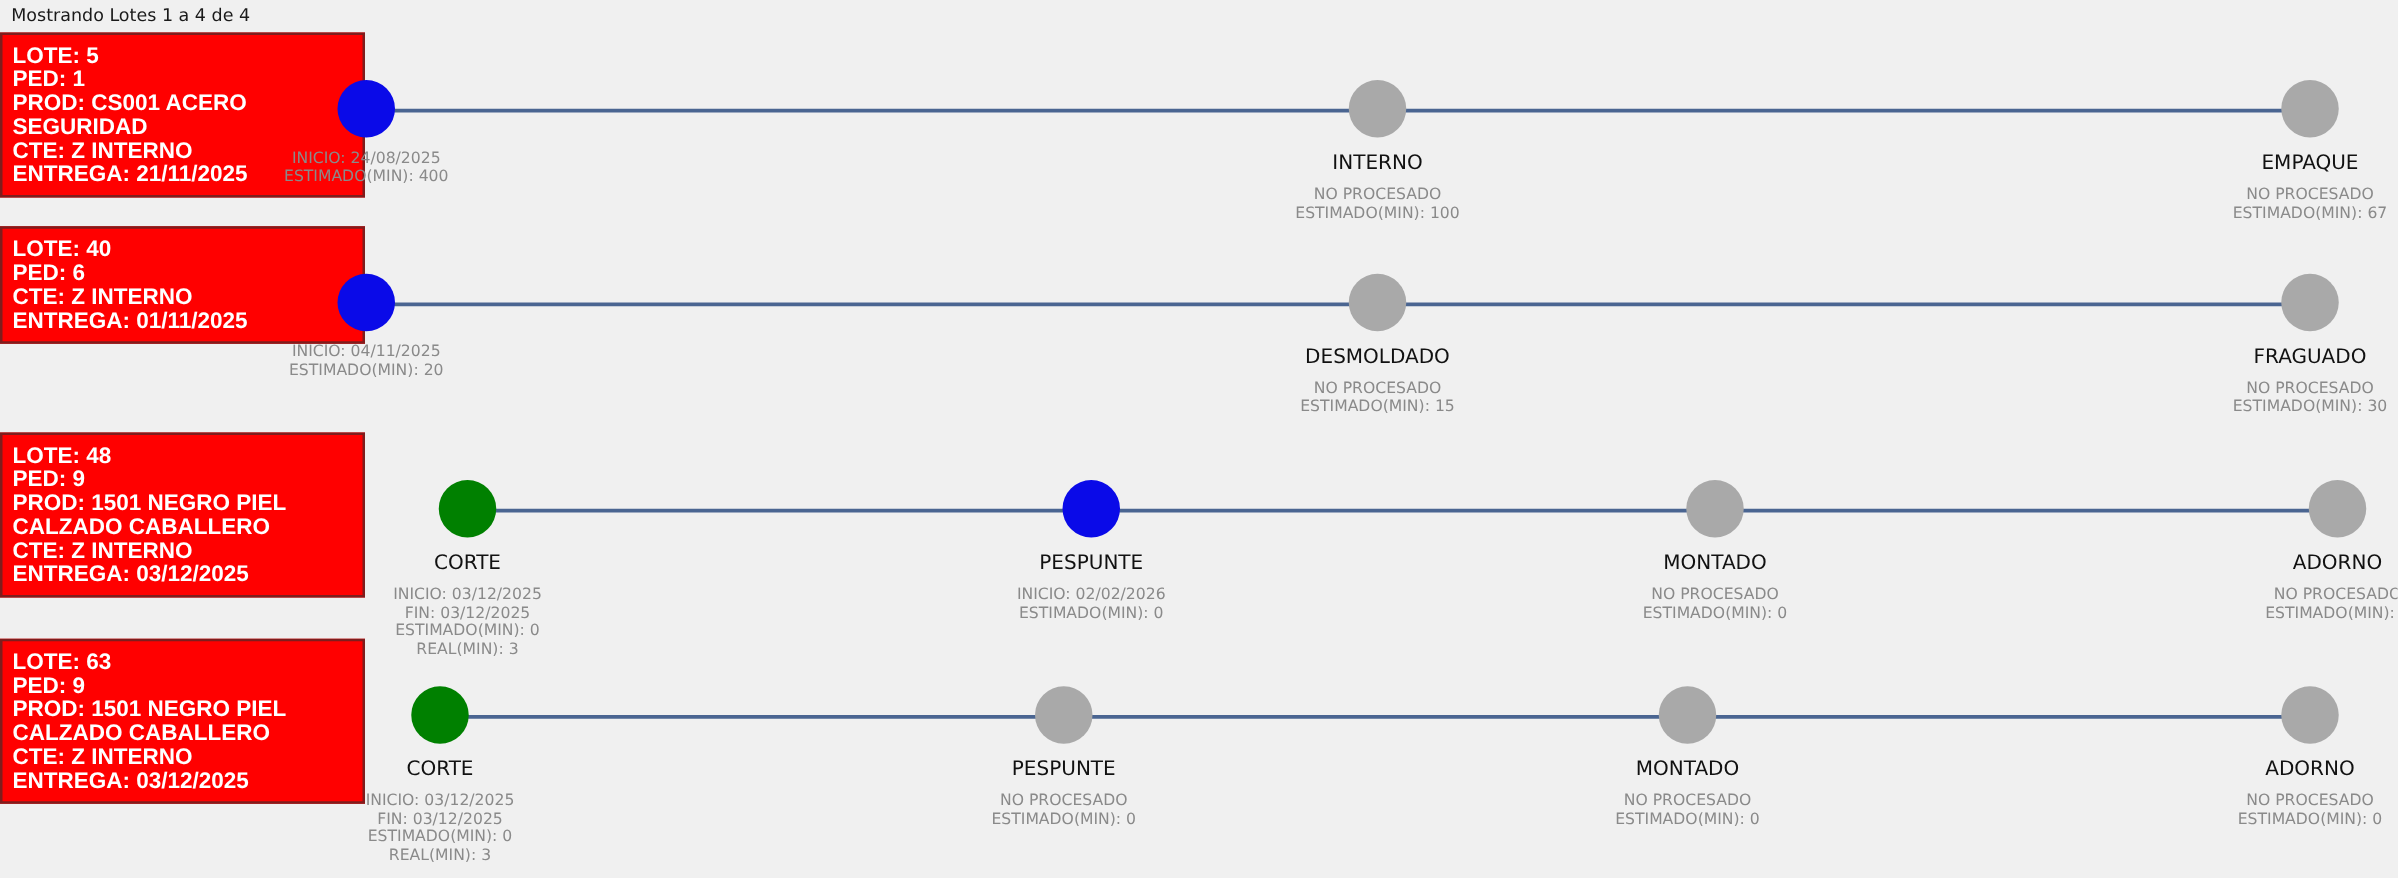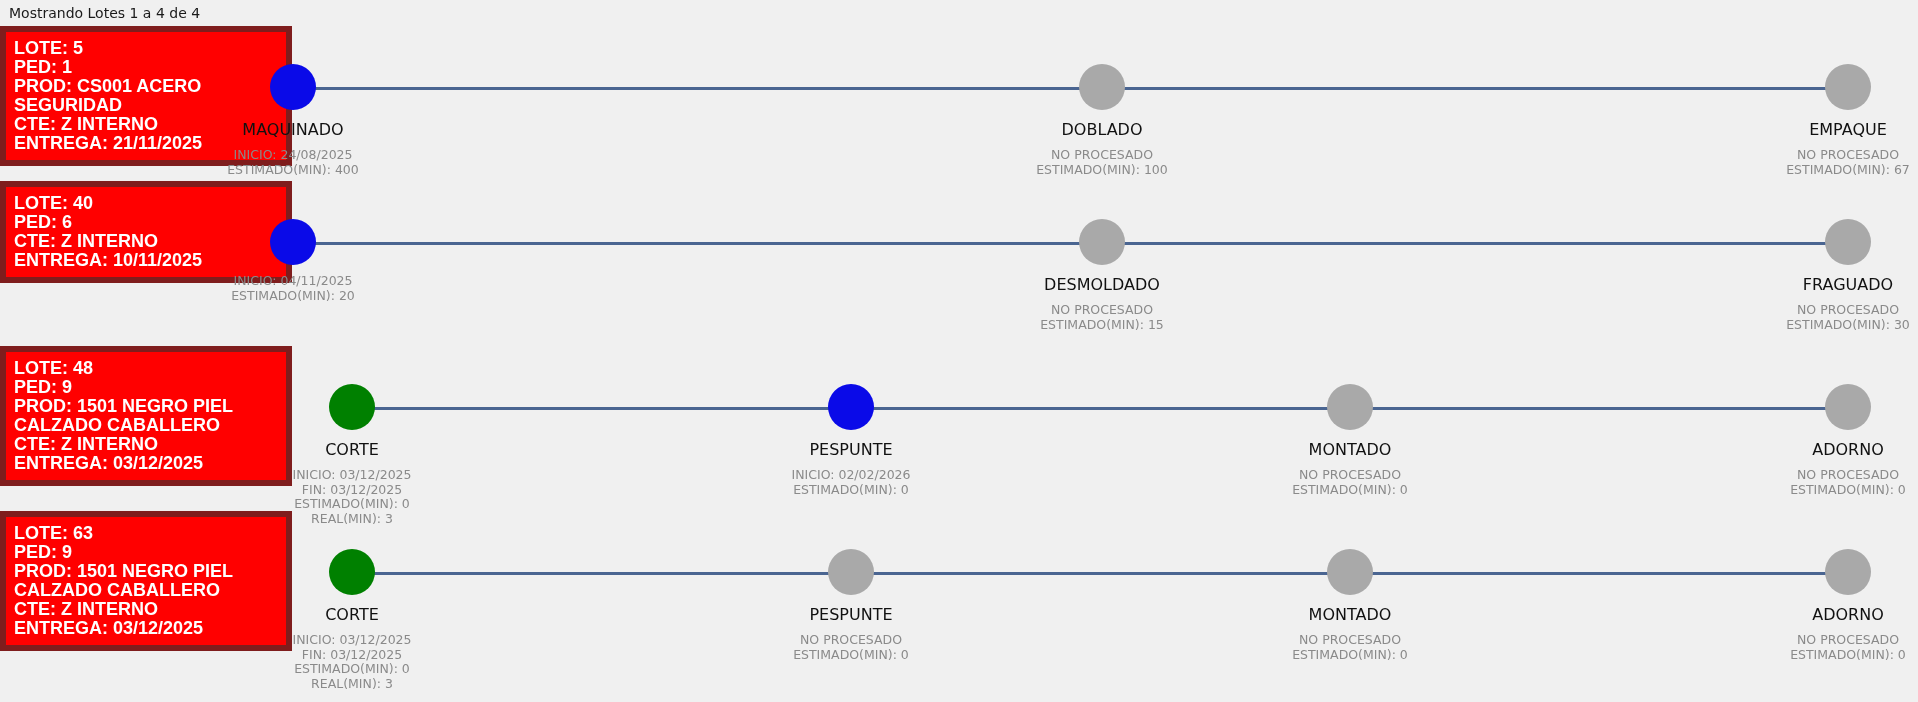--- a/index.html
+++ b/index.html
@@ -19,21 +19,21 @@
   }
   #rows{position:absolute;left:0;top:26px;width:1918px;}
   .row{
     position:relative;
     width:1918px;
     display:flex;
     align-items:flex-start;
   }
   .card{
     background:#ff0000;
-    border:6px solid #7f1d1d;
+    border:2px solid #7f1d1d;
     box-sizing:border-box;
     color:#ffffff;
     font-weight:bold;
     font-size:18px;
     line-height:19px;
     padding:7px 0 7px 8px;
     width:292px;
     min-width:292px;
     flex:0 0 292px;
     font-family:"Liberation Sans","DejaVu Sans",sans-serif;
@@ -94,50 +94,49 @@
         <div>LOTE: 5</div>
         <div>PED: 1</div>
         <div>PROD: CS001 ACERO SEGURIDAD</div>
         <div>CTE: Z INTERNO</div>
         <div>ENTREGA: 21/11/2025</div>
       </div>
       <div class="timeline">
         <div class="track" style="left: 1px; width: 1555px;"></div>
         <div class="node" style="left: 1px;">
           <div class="dot blue"></div>
-          <div class="nodename">MAQUINADO</div>
           <div class="nodemeta">
             <div>INICIO: 24/08/2025</div>
             <div>ESTIMADO(MIN): 400</div>
           </div>
         </div>
         <div class="node" style="left: 810px;">
           <div class="dot gray"></div>
-          <div class="nodename">DOBLADO</div>
+          <div class="nodename">INTERNO</div>
           <div class="nodemeta">
             <div>NO PROCESADO</div>
             <div>ESTIMADO(MIN): 100</div>
           </div>
         </div>
         <div class="node" style="left: 1556px;">
           <div class="dot gray"></div>
           <div class="nodename">EMPAQUE</div>
           <div class="nodemeta">
             <div>NO PROCESADO</div>
             <div>ESTIMADO(MIN): 67</div>
           </div>
         </div>
       </div>
     </div>
     <div class="row" style="height: 165px;">
       <div class="card">
         <div>LOTE: 40</div>
         <div>PED: 6</div>
         <div>CTE: Z INTERNO</div>
-        <div>ENTREGA: 10/11/2025</div>
+        <div>ENTREGA: 01/11/2025</div>
       </div>
       <div class="timeline">
         <div class="track" style="left: 1px; width: 1555px;"></div>
         <div class="node" style="left: 1px;">
           <div class="dot blue"></div>
           <div class="nodemeta">
             <div>INICIO: 04/11/2025</div>
             <div>ESTIMADO(MIN): 20</div>
           </div>
         </div>
@@ -152,21 +151,21 @@
         <div class="node" style="left: 1556px;">
           <div class="dot gray"></div>
           <div class="nodename">FRAGUADO</div>
           <div class="nodemeta">
             <div>NO PROCESADO</div>
             <div>ESTIMADO(MIN): 30</div>
           </div>
         </div>
       </div>
     </div>
-    <div class="row" style="height: 165px;">
+    <div class="row" style="height: 165px; gap: 22px;">
       <div class="card">
         <div>LOTE: 48</div>
         <div>PED: 9</div>
         <div>PROD: 1501 NEGRO PIEL CALZADO CABALLERO</div>
         <div>CTE: Z INTERNO</div>
         <div>ENTREGA: 03/12/2025</div>
       </div>
       <div class="timeline">
         <div class="track" style="left: 60px; width: 1496px;"></div>
         <div class="node" style="left: 60px;">

